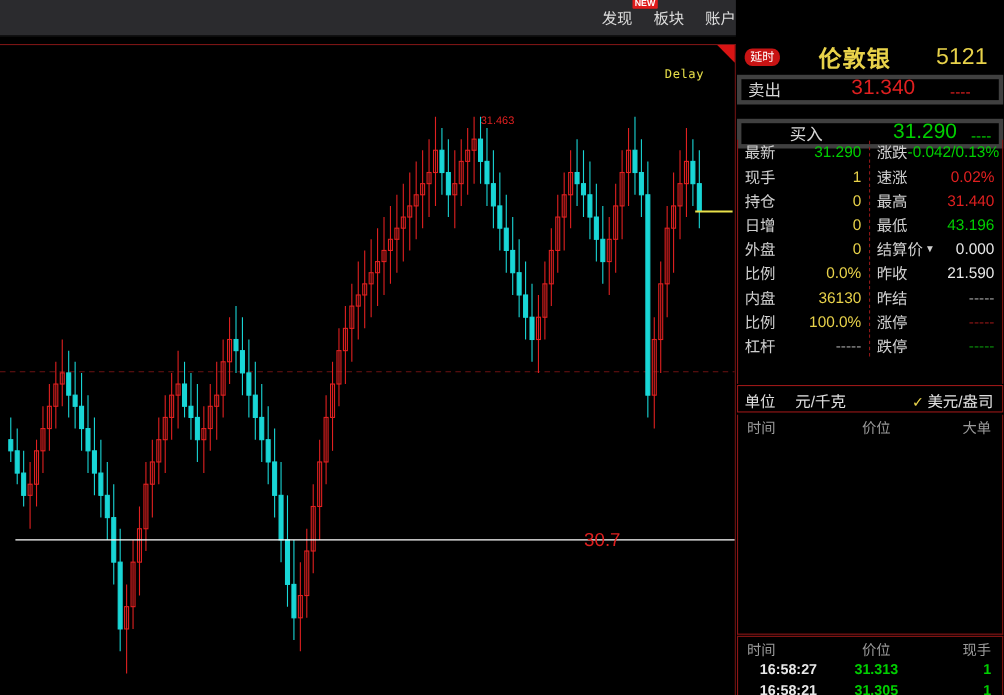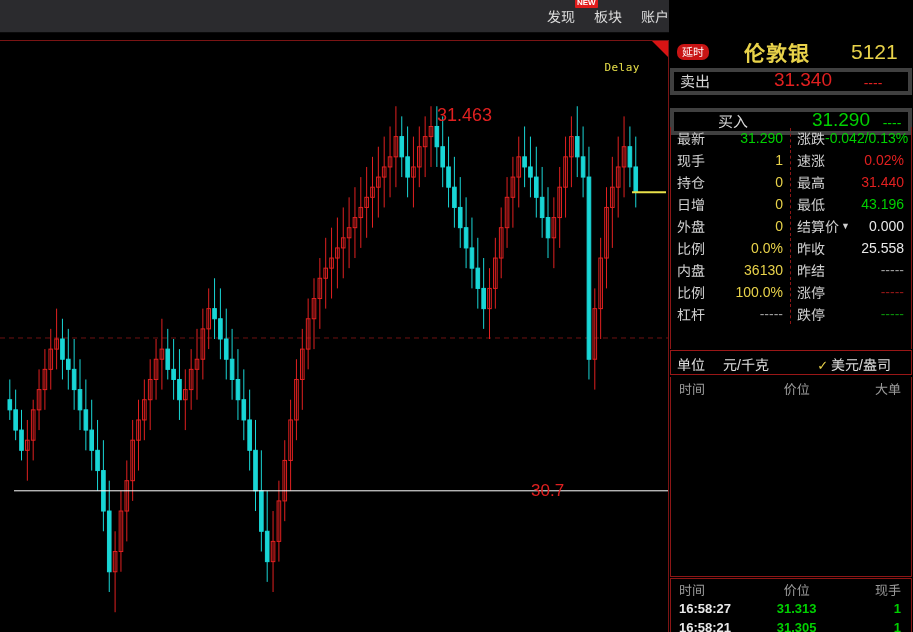--- a/index.html
+++ b/index.html
@@ -43,21 +43,21 @@
     position:absolute;right:28px;top:20px;
     color:#e8e04a;font-family:"DejaVu Sans Mono","Liberation Mono",monospace;
     font-size:11px;letter-spacing:0.5px;
   }
   #corner-tri{
     position:absolute;right:0;top:0;width:0;height:0;
     border-top:16px solid #d81414;
     border-left:16px solid transparent;
   }
   .pricelabel{
-    position:absolute;color:#e02020;font-size:18px;
+    position:absolute;color:#e02020;font-size:10px;
     font-family:"Liberation Sans",sans-serif;
   }
   
   #panel{
     position:absolute;left:669px;top:0;width:244px;height:632px;
     background:#000;box-sizing:border-box;
   }
   #quotehead{
     position:absolute;left:1px;top:36px;width:243px;height:32px;
     display:flex;align-items:center;gap:29px;
@@ -91,42 +91,42 @@
   .cval{flex:1;text-align:right;padding-right:7px;font-size:14px;white-space:nowrap;}
   .caret{color:#cfcfcf;font-size:9px;margin-left:2px;}
 
   #unitrow{
     position:absolute;left:1px;top:350px;width:242px;height:25px;
     border:1px solid #9a1717;box-sizing:border-box;
     display:flex;align-items:flex-end;
   }
   #unitrow .ulabel{padding-left:6px;color:#e0e0e0;font-size:14px;}
   #unitrow .uopt{margin-left:18px;color:#e0e0e0;font-size:14px;}
-  #unitrow .uopt2{margin-left:auto;margin-right:20px;color:#e0e0e0;font-size:14px;}
+  #unitrow .uopt2{margin-left:auto;margin-right:8px;color:#e0e0e0;font-size:14px;}
   .checkmark{color:#e8d24a;margin-right:3px;font-size:13px;}
 
   #bigtable{
     position:absolute;left:1px;top:377px;width:242px;height:200px;
     border-left:1px solid #8d1616;border-right:1px solid #8d1616;
     border-bottom:1px solid #8d1616;
     box-sizing:border-box;
   }
   .thead{display:flex;height:22px;align-items:center;color:#9a9a9a;font-size:13px;}
   .thead .c0{width:34%;padding-left:8px;}
   .thead .c1{width:38%;text-align:center;}
   .thead .c2{width:28%;text-align:right;padding-right:10px;}
 
   #ticktable{
     position:absolute;left:1px;top:578px;width:242px;height:54px;
     border-top:1px solid #8d1616;
     border-left:1px solid #8d1616;border-right:1px solid #8d1616;
     box-sizing:border-box;overflow:hidden;
   }
   .trow{display:flex;height:19px;align-items:center;font-size:13px;font-weight:bold;}
-  .trow .c0{width:34%;padding-left:8px;}
+  .trow .c0{width:34%;padding-left:8px;text-align:center;}
   .trow .c1{width:38%;text-align:center;}
   .trow .c2{width:28%;text-align:right;padding-right:10px;}
   .thead2{display:flex;height:20px;align-items:center;color:#9a9a9a;font-size:13px;font-weight:normal;}
   .thead2 .c0{width:34%;padding-left:8px;}
   .thead2 .c1{width:38%;text-align:center;}
   .thead2 .c2{width:28%;text-align:right;padding-right:10px;}
 
   .up{color:#e02020;}
   .dn{color:#00d000;}
   .yel{color:#e8d24a;}
@@ -451,21 +451,21 @@
           <span class="cval wht">0.000</span>
         </div>
       </div>
       <div class="grow">
         <div class="cellhalf left">
           <span class="clabel">比例</span>
           <span class="cval yel">0.0%</span>
         </div>
         <div class="cellhalf">
           <span class="clabel">昨收</span>
-          <span class="cval wht">25.558</span>
+          <span class="cval wht">21.590</span>
         </div>
       </div>
       <div class="grow">
         <div class="cellhalf left">
           <span class="clabel">内盘</span>
           <span class="cval yel">36130</span>
         </div>
         <div class="cellhalf">
           <span class="clabel">昨结</span>
           <span class="cval gry">-----</span>

